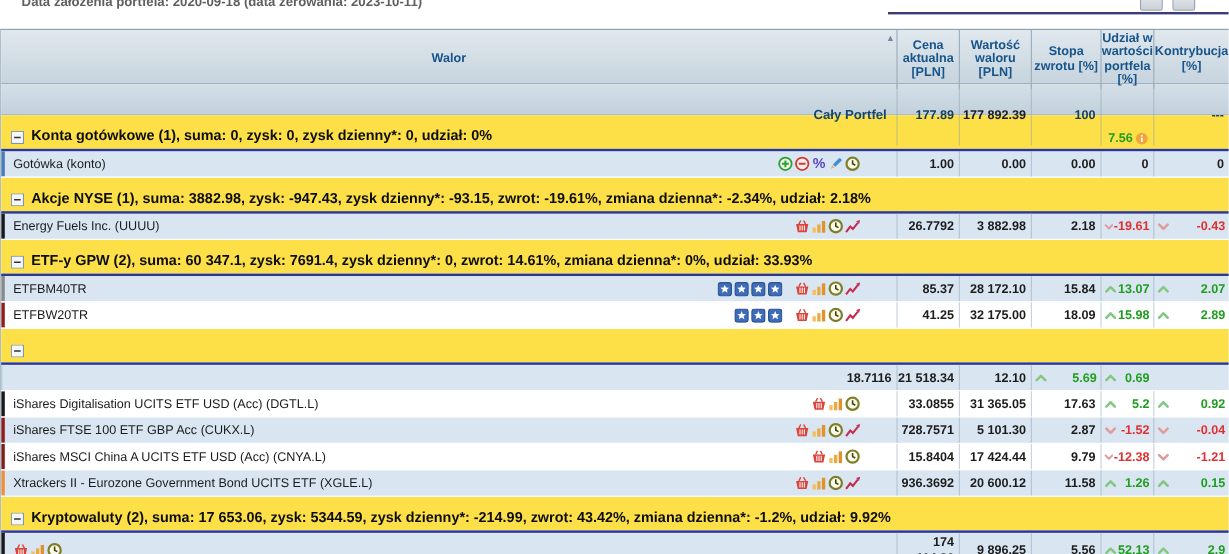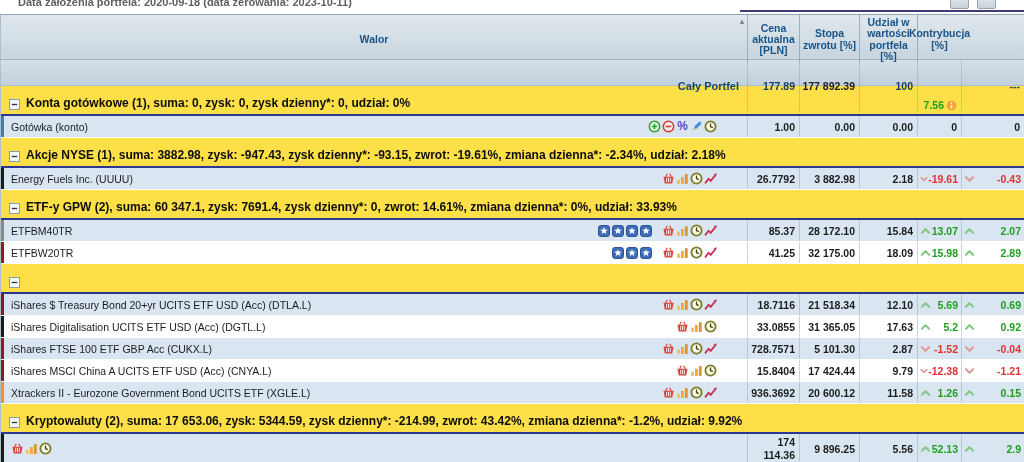--- a/index.html
+++ b/index.html
@@ -1,19 +1,19 @@
 <!DOCTYPE html>
 <html><head>
 <meta charset="utf-8">
 <style>
   html,body{margin:0;padding:0;background:#fff;}
   body{width:1024px;height:462px;overflow:hidden;font-family:"Liberation Sans",sans-serif;position:relative;}
 
   
-  .topstrip{height:14px;overflow:hidden;position:relative;}
+  .topstrip{height:24px;overflow:hidden;position:relative;}
   .topnote{font-size:11px;font-weight:bold;color:#5f5f5f;padding-left:18px;margin-top:-4px;white-space:nowrap;}
   .topline{position:absolute;left:740px;right:0;top:10px;height:2px;background:#3d3c78;}
   .corner-icons{position:absolute;right:28px;top:-6px;display:flex;gap:8px;}
   .corner-icons .cic{width:17px;height:13px;border:1px solid #9aa4ad;border-radius:2px;background:linear-gradient(#e8ecef,#c9d1d8);}
 
   
   .tbl{border-left:1px solid #aebfcc;border-top:1px solid #8fa3b4;}
   .row{display:grid;grid-template-columns:1fr 52px 60px 58px 44px 63px;align-items:stretch;}
 
   
@@ -135,20 +135,21 @@
 <div class="topline"></div>
 
 <div class="tbl">
 
   <div class="row thead">
     <div class="th">
       <span>Walor</span>
       <span class="sort-glyph">▴</span>
     </div>
     <div class="th">Cena aktualna [PLN]</div>
+    <div class="th">Wartość waloru [PLN]</div>
     <div class="th">Stopa zwrotu [%]</div>
     <div class="th">Udział w wartości portfela [%]</div>
     <div class="th">Kontrybucja [%]</div>
   </div>
 
   <div class="row summary">
     <div class="lbl">Cały Portfel</div>
     <div class="cell num navyval">177.89</div>
     <div class="cell num">177 892.39</div>
     <div class="cell num navyval">100</div>
@@ -341,38 +342,20 @@
         <span class="val">2.89</span>
       </div>
   </div>
 
   <div class="grouprow">
     <svg width="11" height="11">
         <use href="#i-collapse"></use>
       </svg>
   </div>
   <div class="row data blue first">
-    <div class="walor">
-      <span class="bar" style="background-color: rgb(126, 31, 31);"></span>
-      <span class="iname">iShares $ Treasury Bond 20+yr UCITS ETF USD (Acc) (DTLA.L)</span>
-      <span class="actions">
-        <svg class="icbtn" width="13" height="13">
-            <use href="#i-basket"></use>
-          </svg>
-        <svg class="icbtn" width="13" height="13">
-            <use href="#i-chart"></use>
-          </svg>
-        <svg class="icbtn" width="13" height="13">
-            <use href="#i-clock"></use>
-          </svg>
-        <svg class="icbtn" width="13" height="13">
-            <use href="#i-trend"></use>
-          </svg>
-      </span>
-    </div>
     <div class="cell num">18.7116</div>
     <div class="cell num">21 518.34</div>
     <div class="cell num">12.10</div>
     <div class="cell split up">
         <svg width="11" height="8">
           <use href="#i-up"></use>
         </svg>
         <span class="val">5.69</span>
       </div>
     <div class="cell split up">

